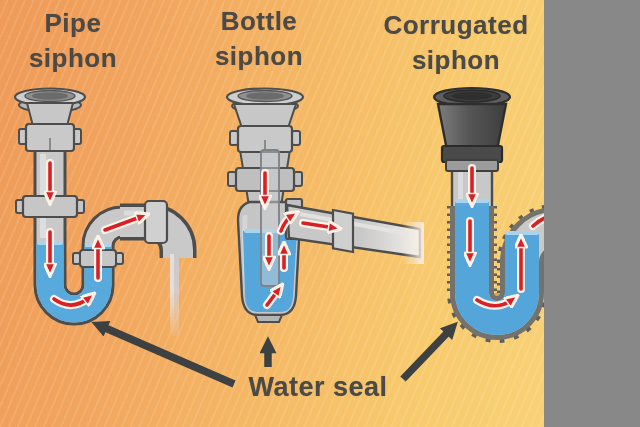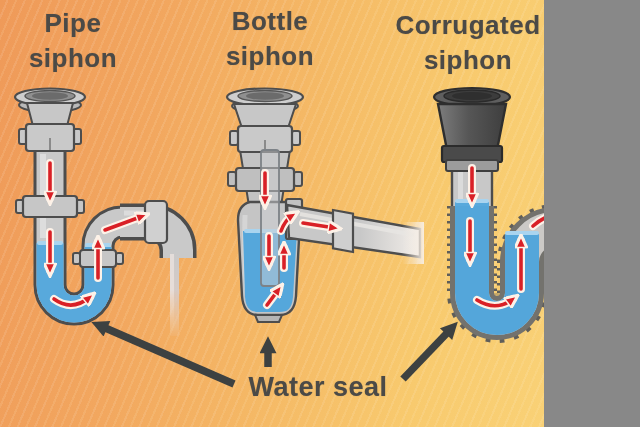--- a/index.html
+++ b/index.html
@@ -11,22 +11,22 @@
         rgba(255,255,255,0) 0 6px, rgba(255,255,255,0.10) 6px 8px,
         rgba(255,255,255,0) 8px 14px, rgba(255,240,205,0.12) 14px 16px),
       linear-gradient(100deg,#ef9a59 0%,#f2a75f 28%,#f5ba66 55%,#f8ca6e 78%,#f9d176 100%);
   }
   .title{
     position:absolute;text-align:center;color:#4b4a47;
     font-weight:bold;font-size:26px;line-height:1.35;letter-spacing:0.5px;
     text-shadow:0 0 1px rgba(70,62,52,0.35);
   }
   #title-pipe{left:8px;top:6px;width:130px;}
-  #title-bottle{left:200px;top:4px;width:140px;}
-  #title-corrugated{left:368px;top:8px;width:200px;}
+  #title-bottle{left:189px;top:4px;width:140px;}
+  #title-corrugated{left:356px;top:8px;width:200px;}
   .caption{
     position:absolute;left:218px;top:372px;width:200px;text-align:center;
     color:#4b4a47;font-weight:bold;font-size:27px;letter-spacing:0.5px;
     text-shadow:0 0 1px rgba(70,62,52,0.35);
   }
   svg{position:absolute;left:0;top:0;}
 </style>
 </head>
 <body>
 

